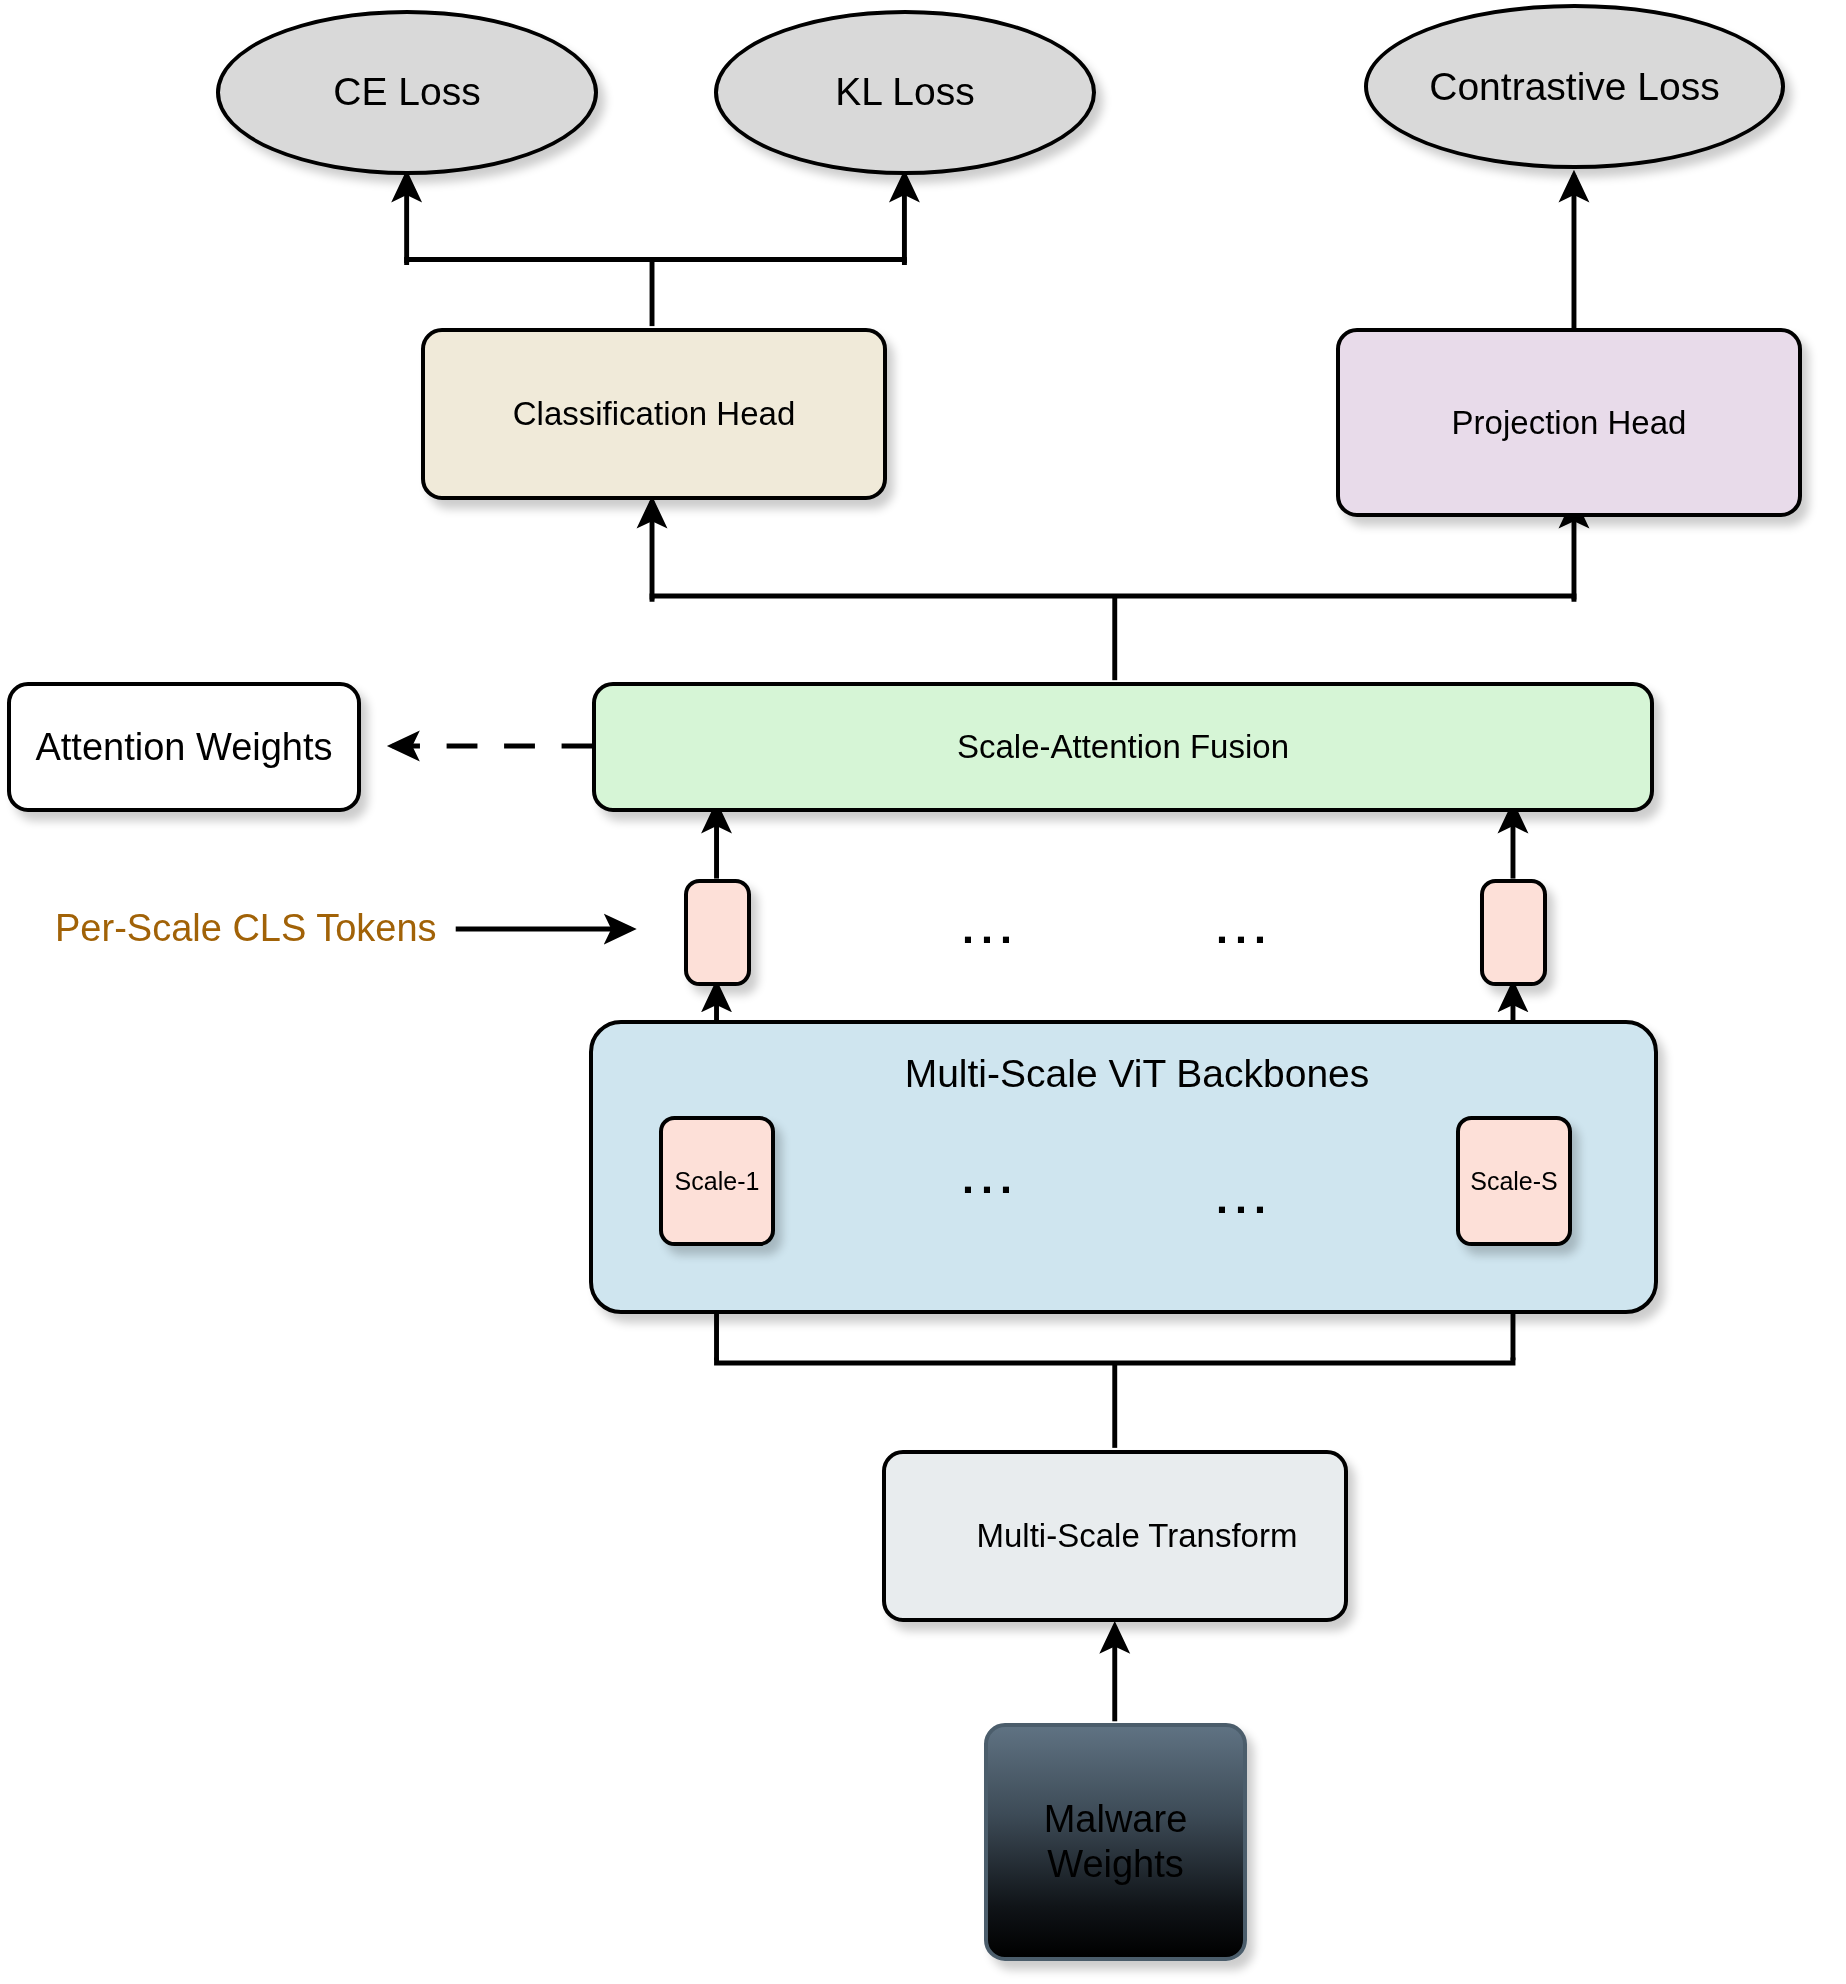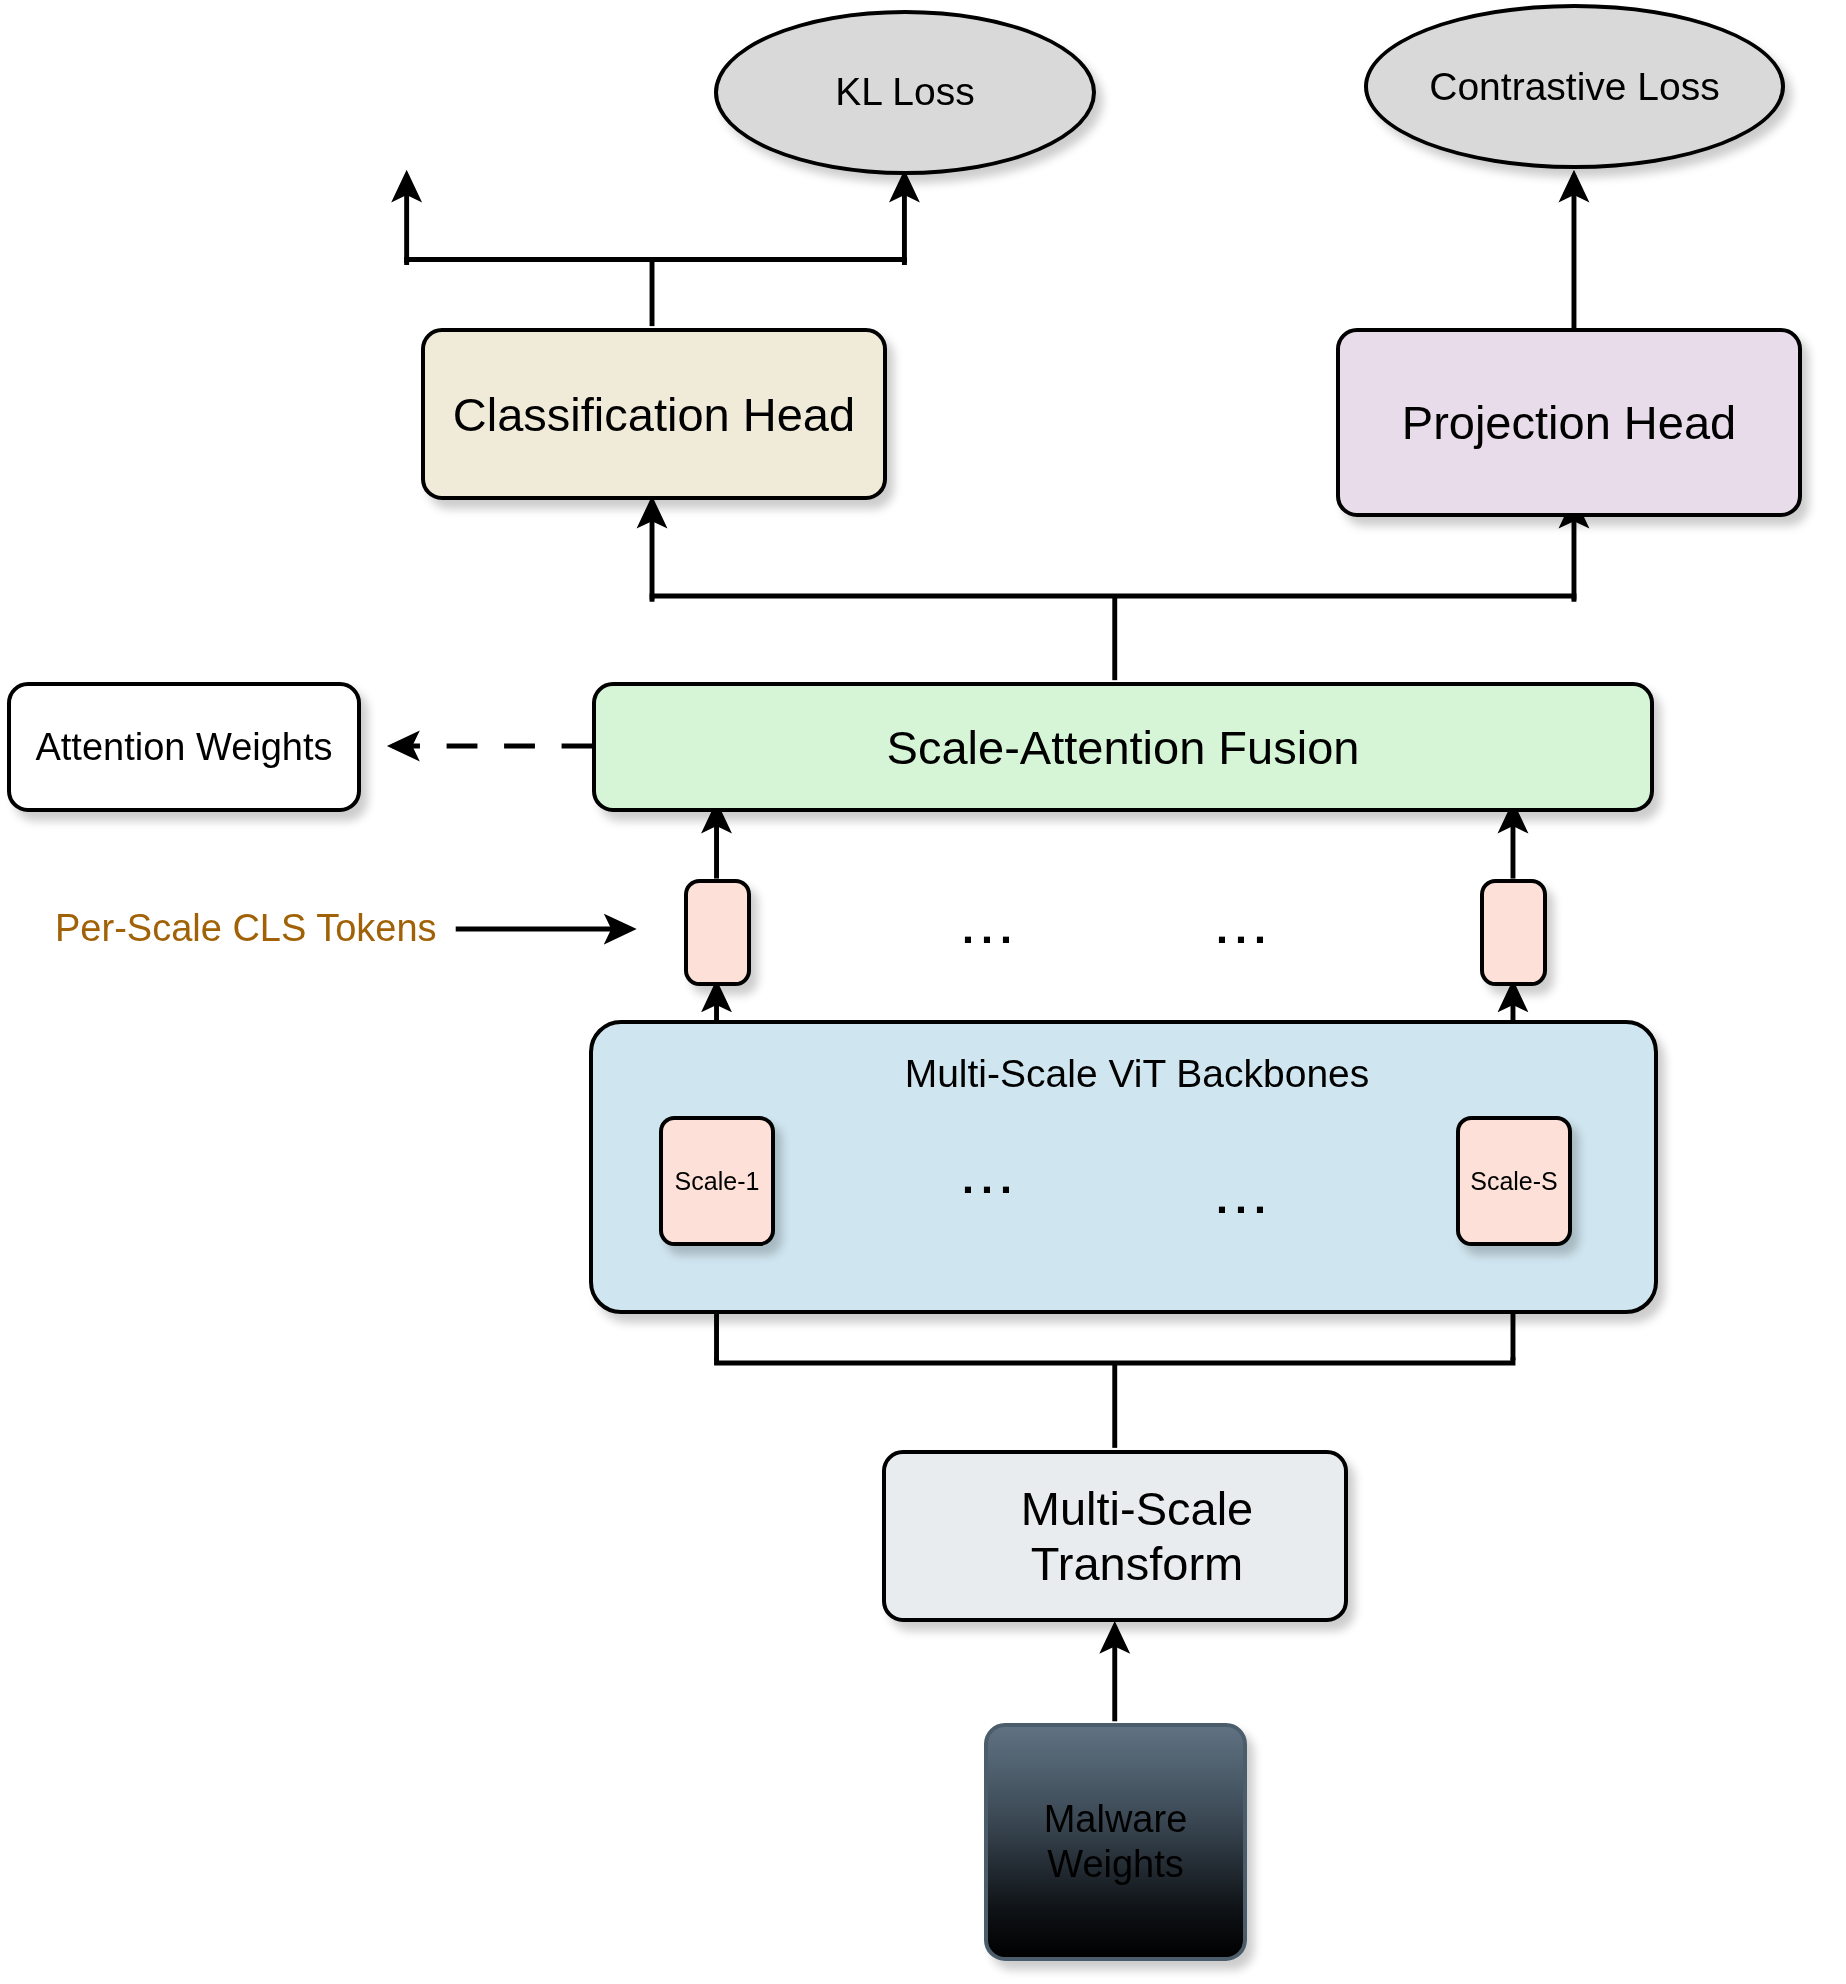--- a/index.html
+++ b/index.html
@@ -36,21 +36,21 @@
   }
   .ellipse {
     border: 4.9px solid #000000;
     border-radius: 50%;
     background: #d9d9d9;
     font-size: 39px;
   }
   .rbox {
     border: 4.9px solid #000000;
     border-radius: 21px;
-    font-size: 47px;
+    font-size: 33px;
   }
   .rbox-sm {
     border: 4.2px solid #000000;
     border-radius: 15.4px;
     font-size: 25px;
   }
   .plain-box {
     background: #ffffff;
     border: 4.9px solid #000000;
     border-radius: 21px;
@@ -121,20 +121,21 @@
 
       <path d="M 1022 1940 L 1022 1745"></path>
       <path d="M 2158 1940 L 2158 1745"></path>
       <path d="M 1022 1936 L 1022 1944 L 2158 1944 L 2158 1936"></path>
       <path d="M 1590 1944 L 1590 2065"></path>
 
       <path d="M 1590 2455 L 1590 2320" marker-end="url(#arrow)"></path>
     </g>
   </svg>
 
+  <div class="node ellipse shadowed" style="left:216px; top:9.8px; width:382px; height:165px;">CE Loss</div>
 
   <div class="node ellipse shadowed" style="left:714px; top:9.8px; width:382px; height:165px;">KL Loss</div>
 
   <div class="node ellipse shadowed" style="left:1364px; top:4px; width:421px; height:165px;">Contrastive Loss</div>
 
   <div class="node rbox shadowed" style="left:421px; top:328px; width:466px; height:172px; background:#f0ead9;">Classification Head</div>
 
   <div class="node rbox shadowed" style="left:1336px; top:328px; width:466px; height:189px; background:#e8dbea;">Projection Head</div>
 
   <div class="node plain-box shadowed" style="left:7px; top:682px; width:354px; height:130px;">Attention Weights</div>

